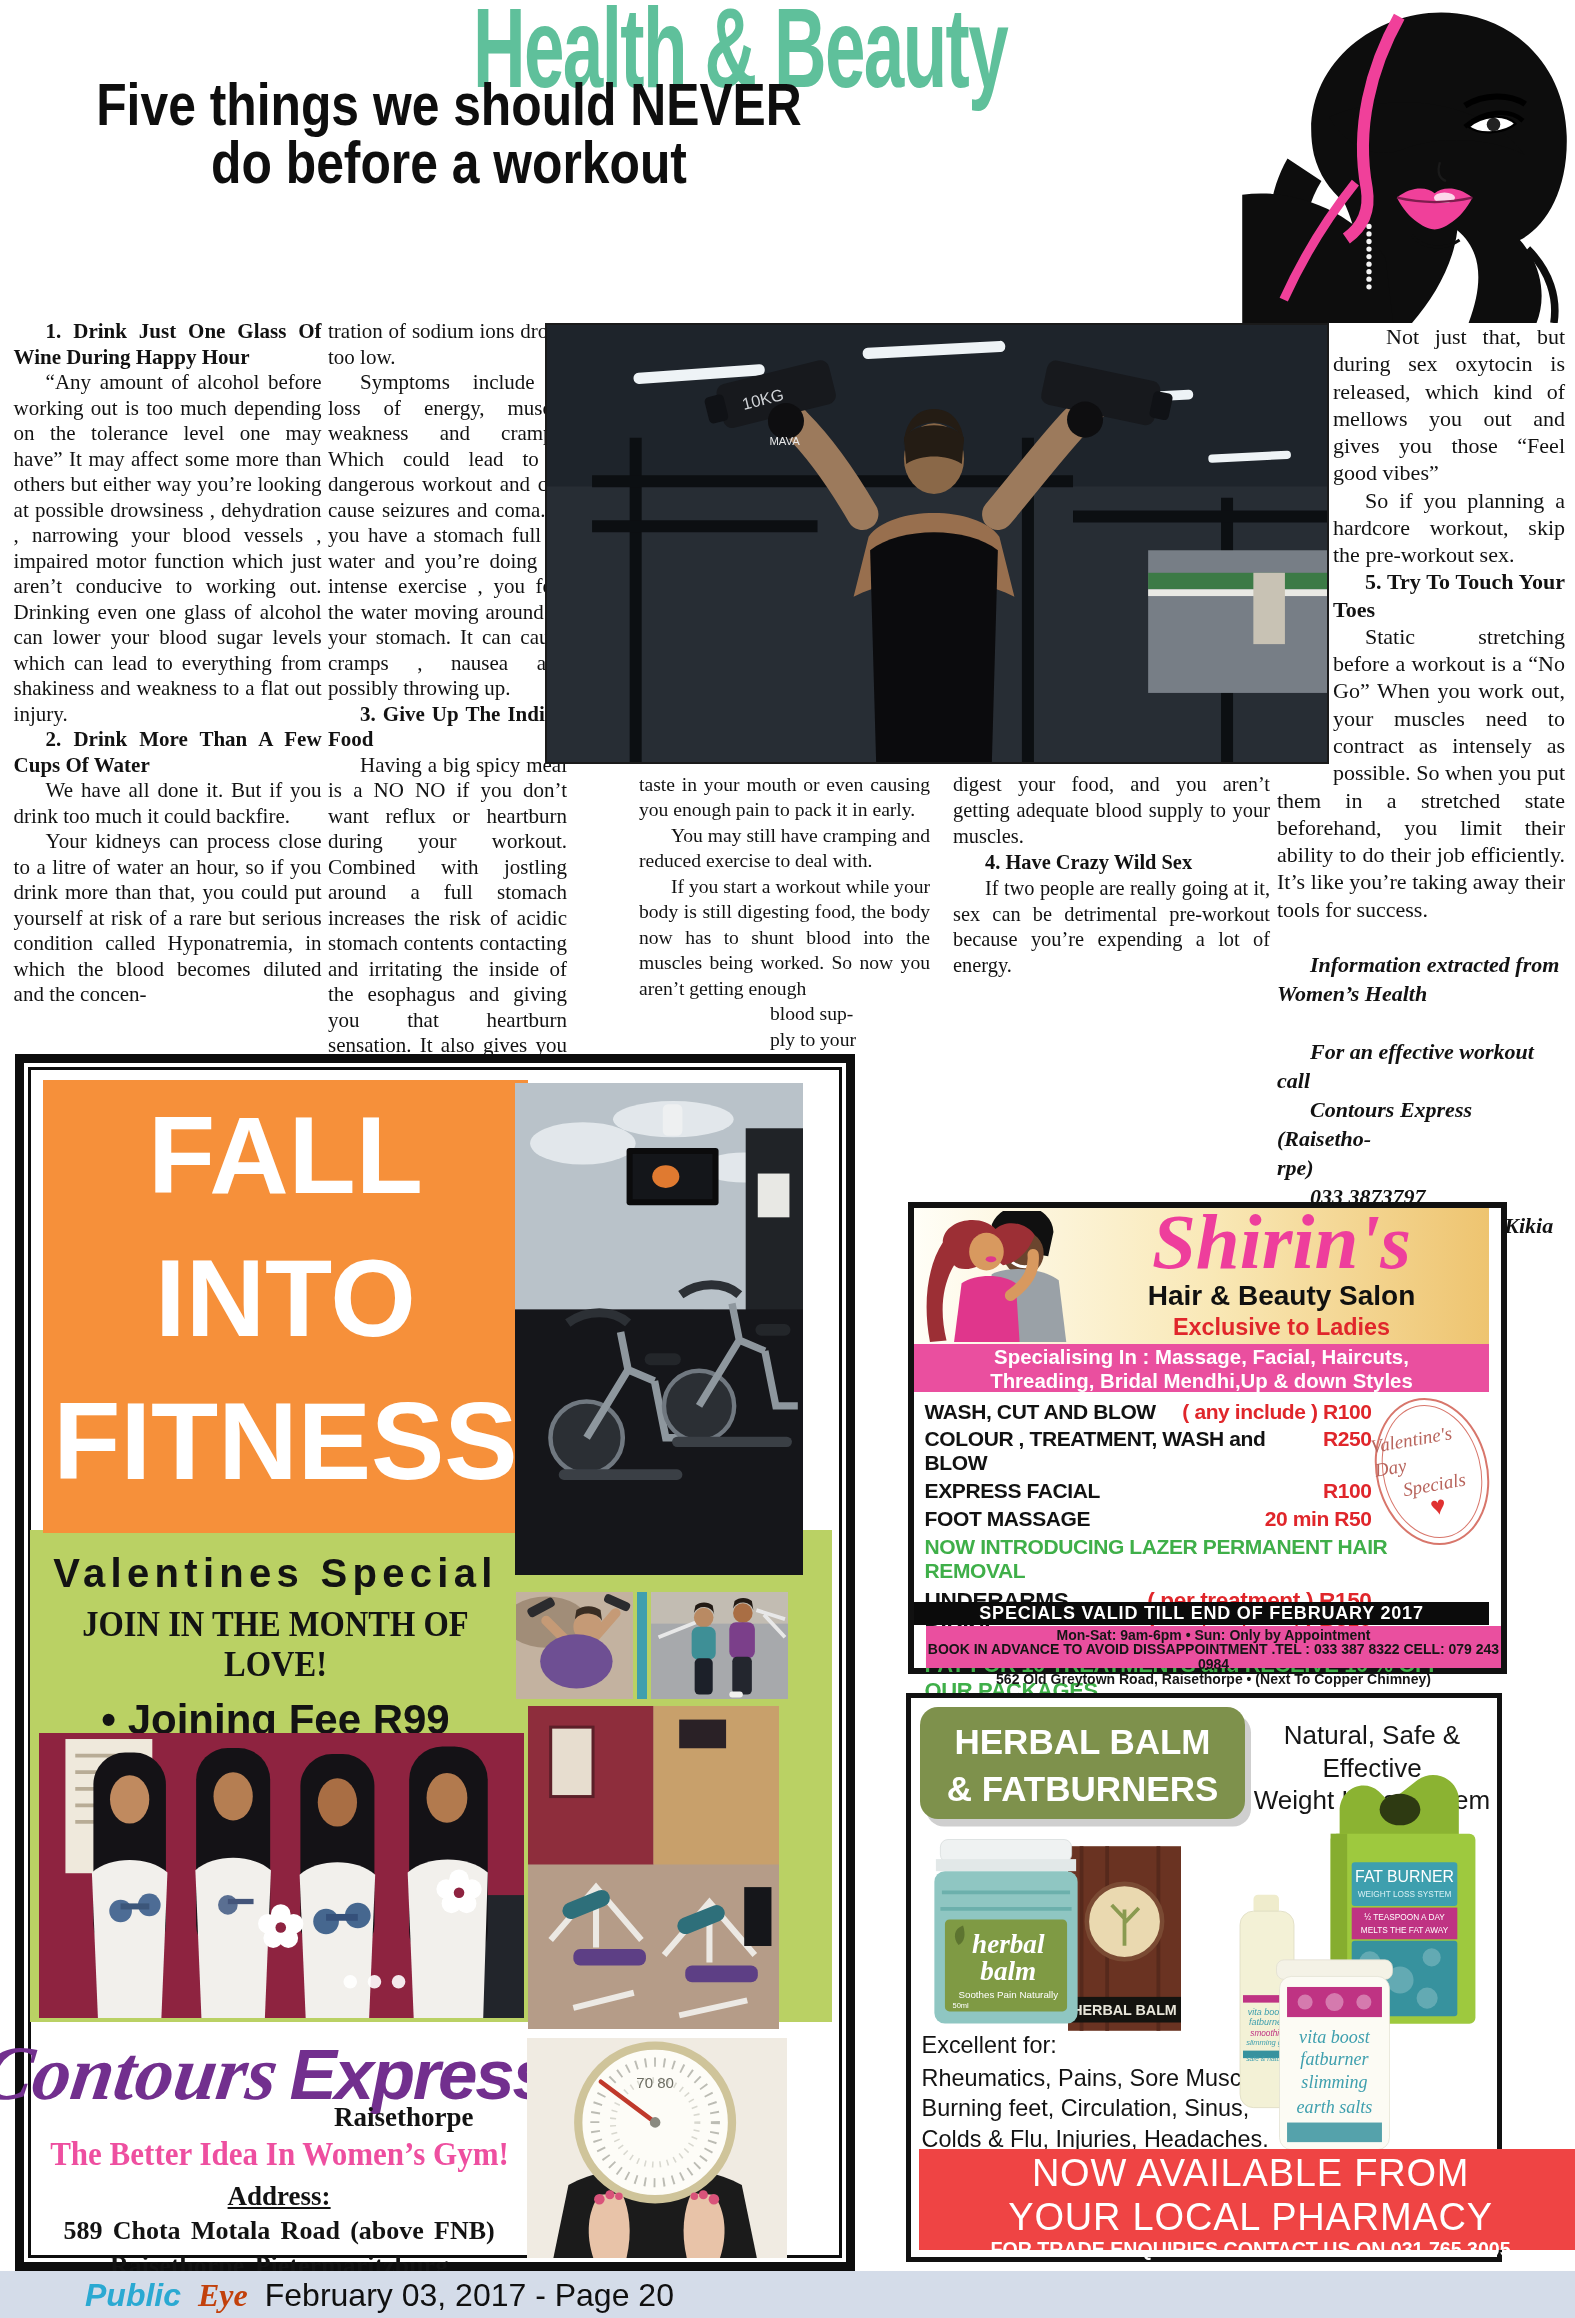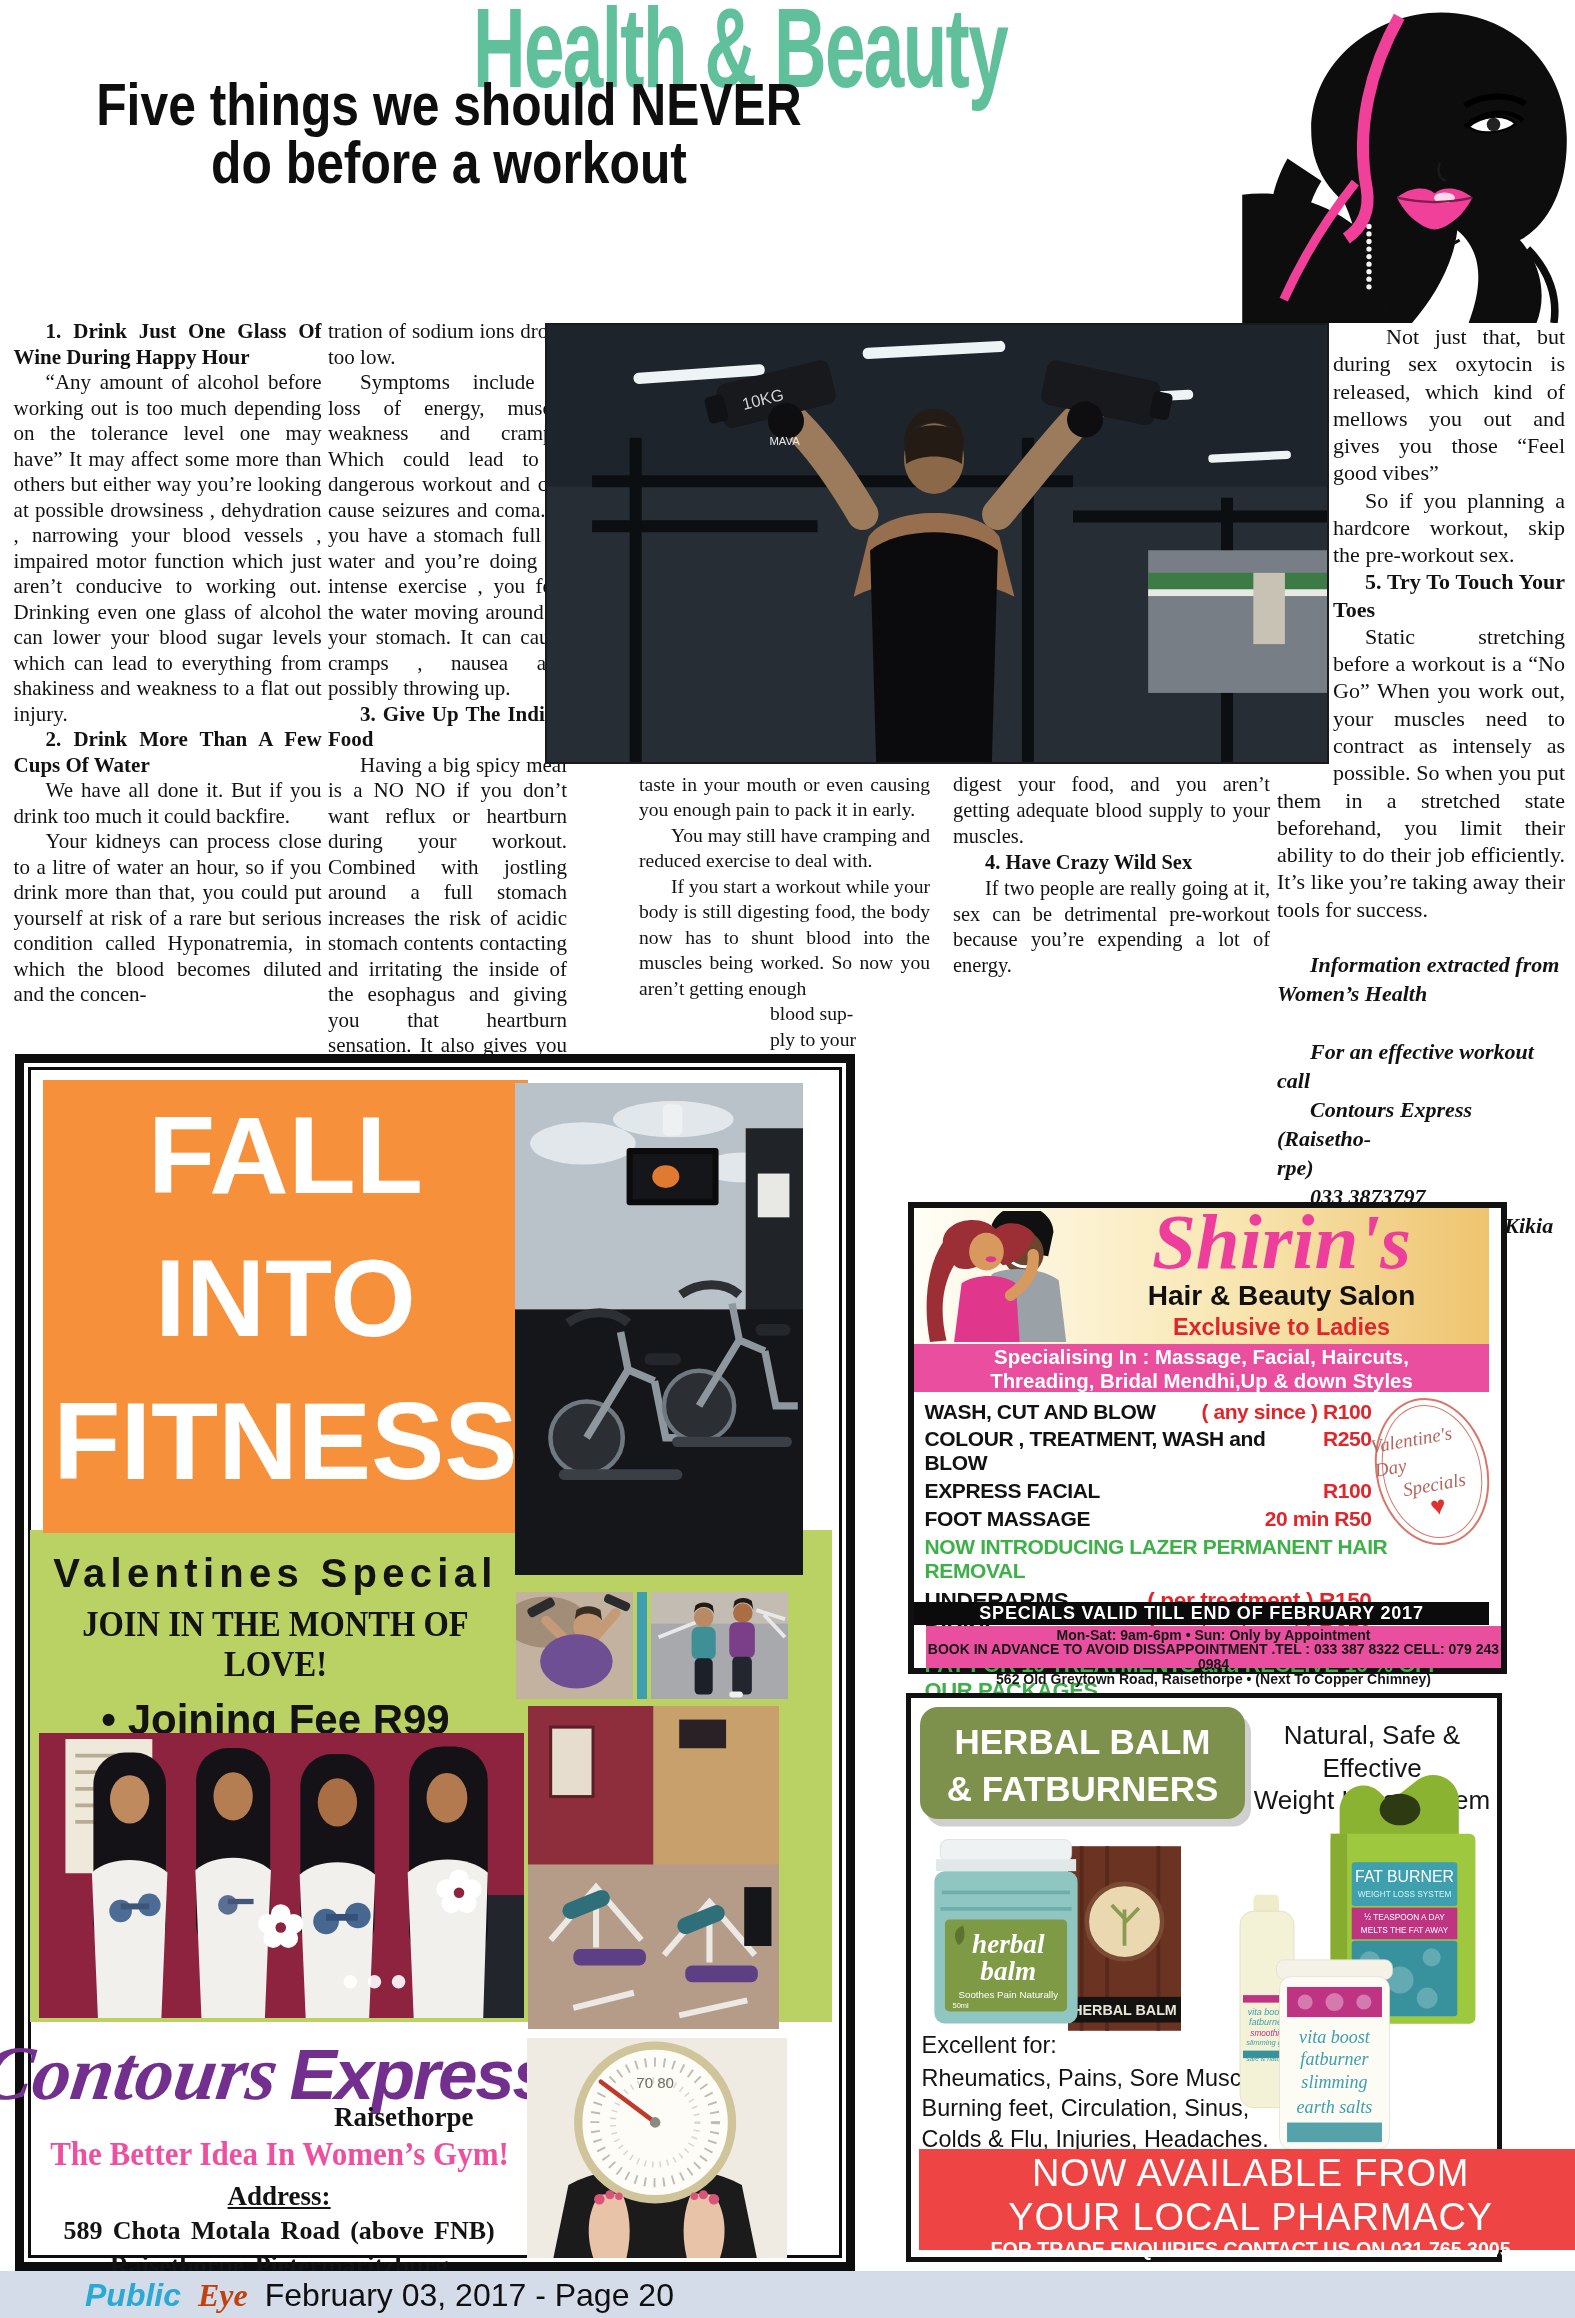--- a/index.html
+++ b/index.html
@@ -455,21 +455,21 @@
     </div>
     <div class="sh-name">Shirin's</div>
     <div class="sh-sub">Hair &amp; Beauty Salon</div>
     <div class="sh-excl">Exclusive to Ladies</div>
     <div class="sh-strip pre">Specialising In : Massage, Facial, Haircuts,
 Threading, Bridal Mendhi,Up &amp; down Styles</div>
 
     <div class="sh-prices">
       <div class="srow">
           <span>WASH, CUT AND BLOW</span>
-          <span class="pr">( any since ) R100</span>
+          <span class="pr">( any include ) R100</span>
         </div>
       <div class="srow">
           <span>COLOUR , TREATMENT, WASH and BLOW</span>
           <span class="pr">R250</span>
         </div>
       <div class="srow">
           <span>EXPRESS FACIAL</span>
           <span class="pr">R100</span>
         </div>
       <div class="srow">

